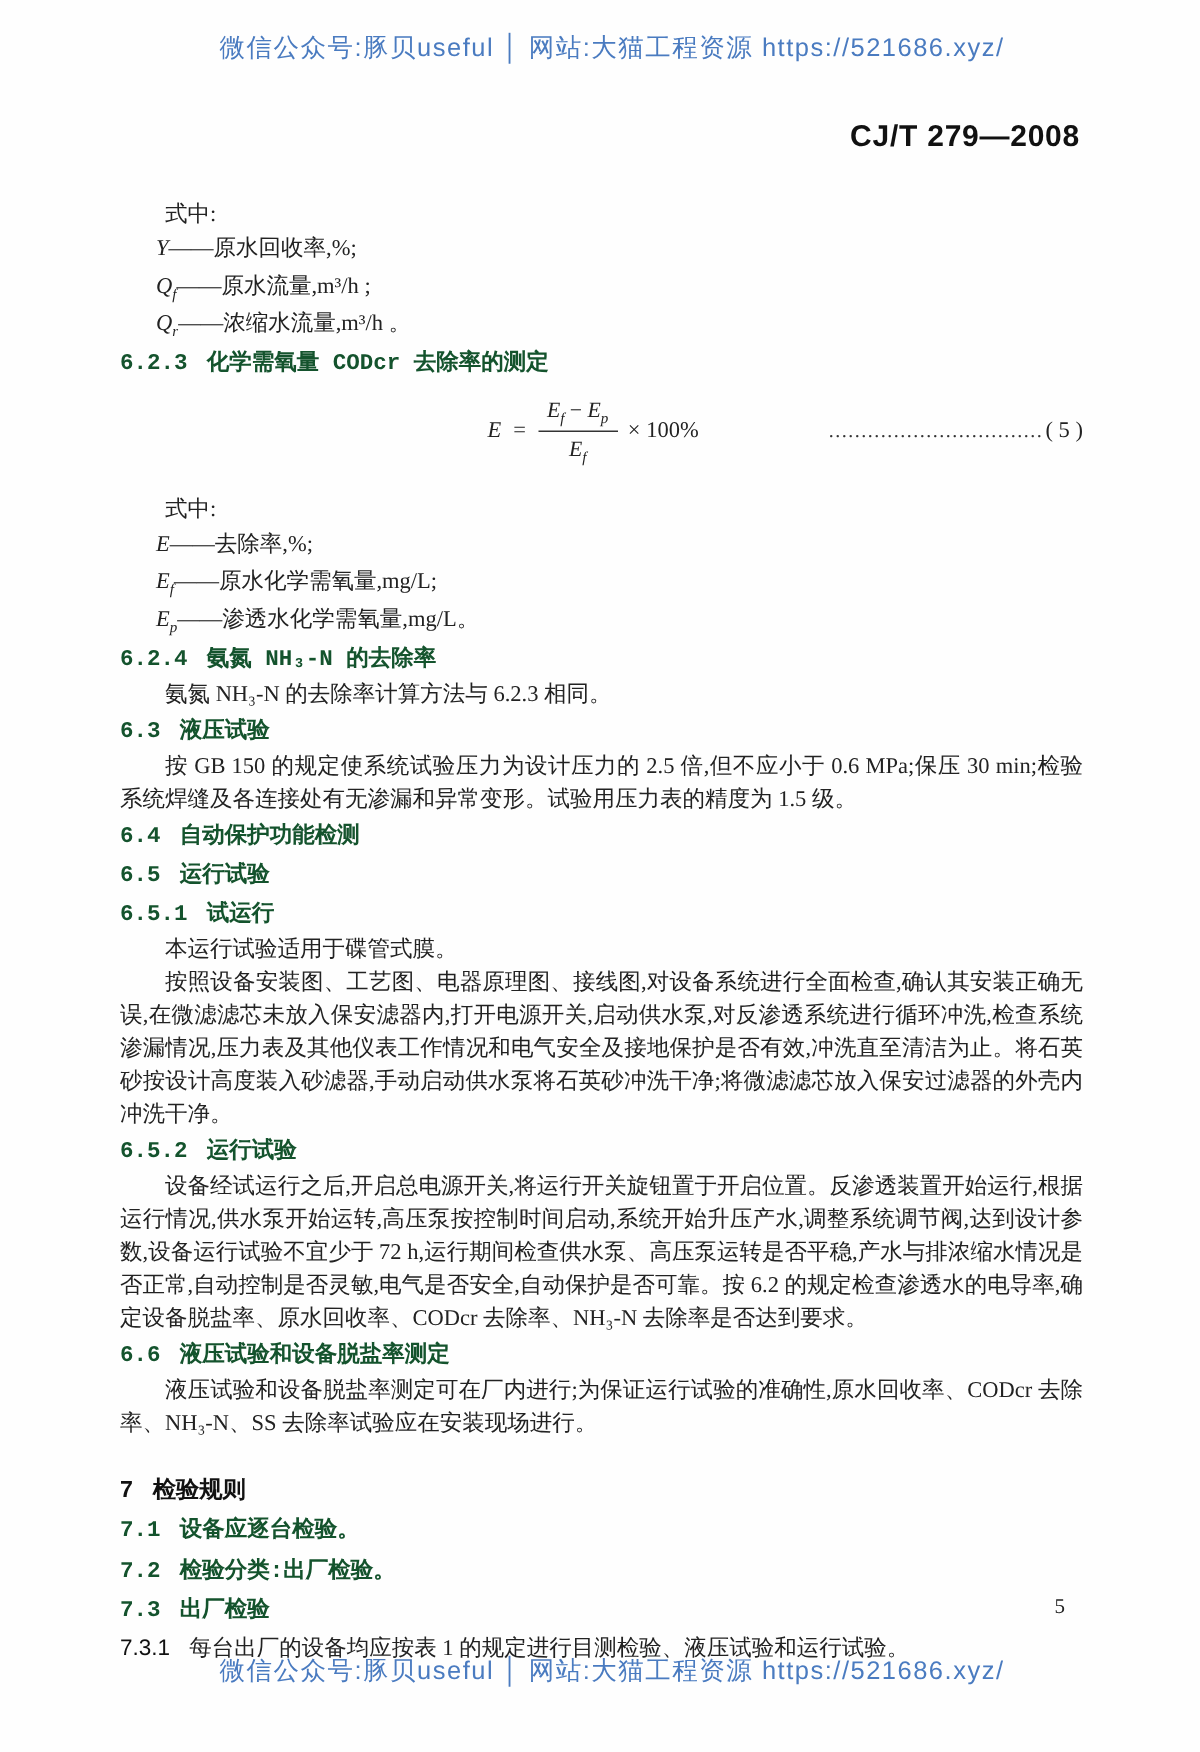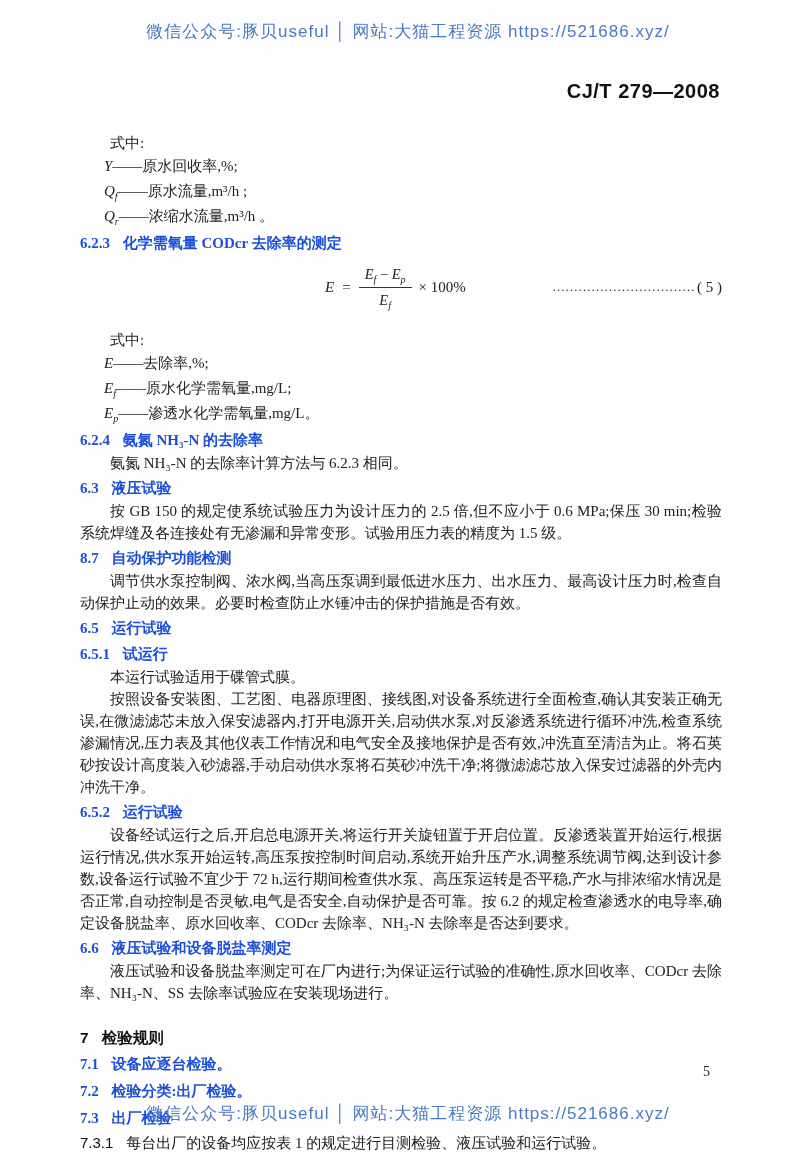--- a/index.html
+++ b/index.html
@@ -21,21 +21,21 @@
   }
   .body-col {
     position:absolute; top:114px; left:80px; width:642px;
     font-size:15px; line-height:22px; text-align:justify;
   }
   .where { text-indent:2em; margin-top:18px; }
   .sym-line { padding-left:1.6em; line-height:25px; }
   .sym-line i, .var { font-style:italic; font-family:"Liberation Serif", serif; }
   sub { font-size:10px; font-style:italic; line-height:0; }
   .h-sub {
-    font-family:Liberation Serif, serif; font-weight:700; color:#1d4ed8;
+    font-family:Liberation Mono, monospace; font-weight:700; color:#14532d;
     font-size:15px; line-height:24px; margin-top:2px; text-align:left;
   }
   .h-num { margin-right:0.85em; }
   .h-chapter {
     font-family:"Liberation Sans", sans-serif; font-weight:700; color:#111;
     font-size:15.5px; line-height:24px; margin-top:22px; margin-bottom:0; text-align:left;
   }
   .para { text-indent:2em; }
   .clause { line-height:25px; text-align:left; }
   .clause .num-bold {
@@ -113,23 +113,22 @@
       <span class="h-num">6.2.4</span><span>氨氮 NH₃-N 的去除率</span>
     </div>
     <div class="para">氨氮 NH₃-N 的去除率计算方法与 6.2.3 相同。</div>
 
     <div class="h-sub">
       <span class="h-num">6.3</span><span>液压试验</span>
     </div>
     <div class="para">按 GB 150 的规定使系统试验压力为设计压力的 2.5 倍,但不应小于 0.6 MPa;保压 30 min;检验系统焊缝及各连接处有无渗漏和异常变形。试验用压力表的精度为 1.5 级。</div>
 
     <div class="h-sub">
-      <span class="h-num">8.7</span><span>自动保护功能检测</span>
+      <span class="h-num">6.4</span><span>自动保护功能检测</span>
     </div>
-    <div class="para">调节供水泵控制阀、浓水阀,当高压泵调到最低进水压力、出水压力、最高设计压力时,检查自动保护止动的效果。必要时检查防止水锤冲击的保护措施是否有效。</div>
 
     <div class="h-sub">
       <span class="h-num">6.5</span><span>运行试验</span>
     </div>
 
     <div class="h-sub">
       <span class="h-num">6.5.1</span><span>试运行</span>
     </div>
     <div class="para">本运行试验适用于碟管式膜。</div>
     <div class="para">按照设备安装图、工艺图、电器原理图、接线图,对设备系统进行全面检查,确认其安装正确无误,在微滤滤芯未放入保安滤器内,打开电源开关,启动供水泵,对反渗透系统进行循环冲洗,检查系统渗漏情况,压力表及其他仪表工作情况和电气安全及接地保护是否有效,冲洗直至清洁为止。将石英砂按设计高度装入砂滤器,手动启动供水泵将石英砂冲洗干净;将微滤滤芯放入保安过滤器的外壳内冲洗干净。</div>

